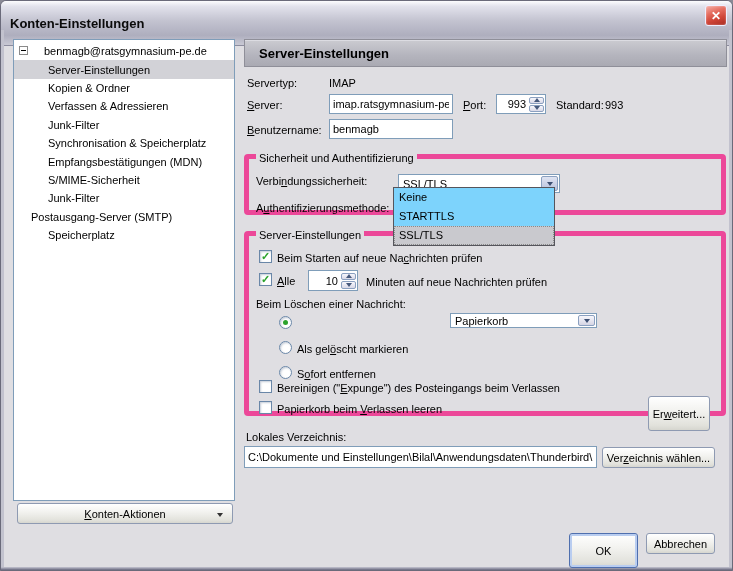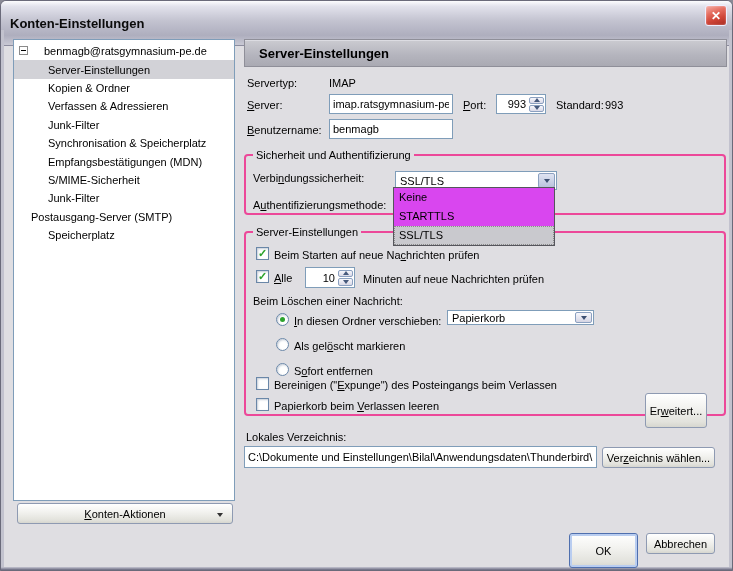--- a/index.html
+++ b/index.html
@@ -104,30 +104,30 @@
   }
 
   .hdr-bar {
     position:absolute; left:243px; top:38px; width:483px; height:28px;
     background:linear-gradient(180deg,#cbcbd1 0%,#b4b4bd 60%,#aaaab3 100%);
     border:1px solid #8f8f99; display:flex; align-items:center;
     box-shadow:inset 0 1px 0 #dcdce2;
   }
   .hdr-bar span { font-size:13px; font-weight:bold; padding-left:14px; }
 
-  .groupbox { position:absolute; border:2px solid #ec4899; border-radius:4px;padding-left:28px; }
+  .groupbox { position:absolute; border:5px solid #ec4899; border-radius:4px;padding-left:28px; }
   .groupbox .legend {
     position:absolute; top:-7px; left:7px; padding:0 3px; font-size:11px;
     background:var(--dialog_bg,#dfdee2); white-space:nowrap;
   }
   .gb-lbl { position:absolute; font-size:11px; white-space:nowrap; }
 
   .dropdown {
     position:absolute; left:392px; top:186px; width:162px; z-index:30;
-    background:#d946ef; border:1px solid #55555c;
+    background:#7dd3fc; border:1px solid #55555c;
   }
   .dd-option { height:19px; line-height:19px; padding-left:5px; font-size:11px; white-space:nowrap; cursor:default; }
   .dd-option.selected { background:#c9c9ce; outline:1px dotted #8a8a8a; outline-offset:-1px; }
 
   u { text-decoration:underline; }
 </style>
 </head>
 <body>
 
 <div class="window">
@@ -242,21 +242,20 @@
       <div class="spinner">
         <div class="spin-btn spin-up"></div>
         <div class="spin-btn spin-down"></div>
       </div>
     </div>
     <span class="gb-lbl" style="left:117px; top:40px;">Minuten auf neue Nachrichten prüfen</span>
 
     <span class="gb-lbl" style="left:7px; top:62px;">Beim Löschen einer Nachricht:</span>
 
     <div class="radio selected" style="left:30px; top:80px;"></div>
-    <span class="gb-lbl" style="left:48px; top:82px;"><u>I</u>n diesen Ordner verschieben:</span>
     <div class="combo" style="left:201px; top:77px; width:147px; height:15px;">
       <span class="combo-text">Papierkorb</span>
       <div class="combo-arrow"></div>
     </div>
 
     <div class="radio" style="left:30px; top:105px;"></div>
     <span class="gb-lbl" style="left:48px; top:107px;">Als gel<u>ö</u>scht markieren</span>
 
     <div class="radio" style="left:30px; top:130px;"></div>
     <span class="gb-lbl" style="left:48px; top:132px;">S<u>o</u>fort entfernen</span>

